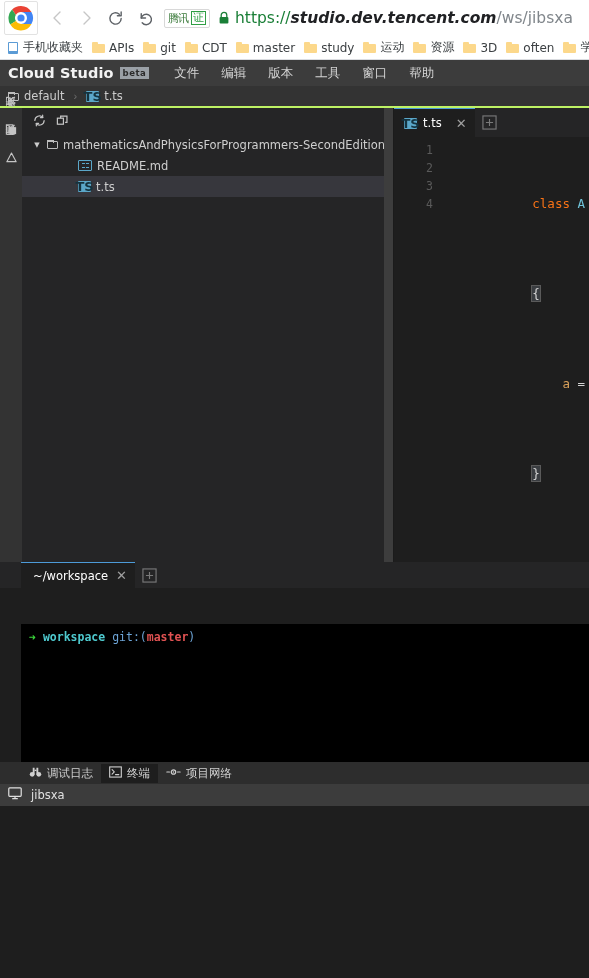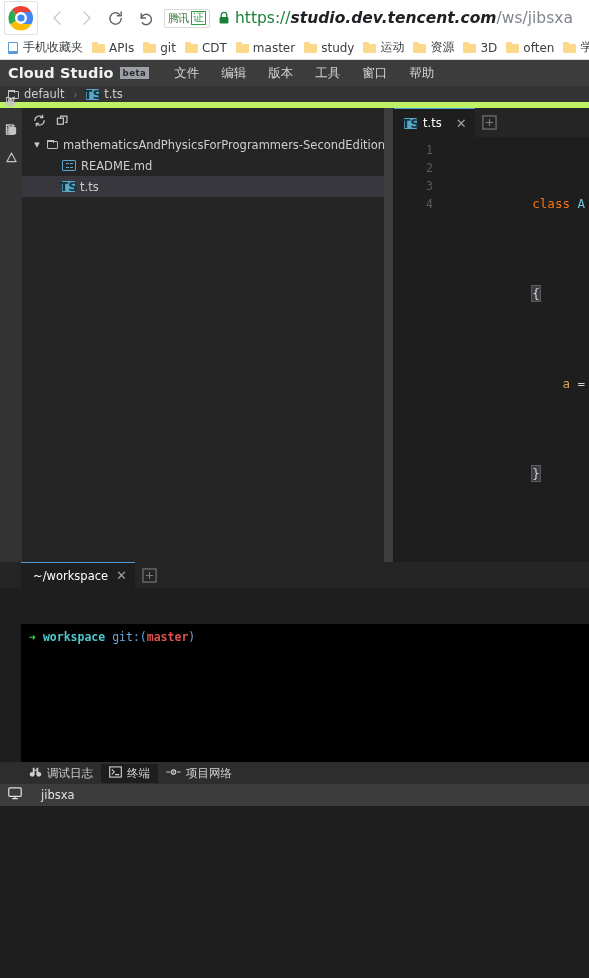--- a/index.html
+++ b/index.html
@@ -106,21 +106,21 @@
     padding:1px 3px; border-radius:0; margin-left:6px; margin-right:14px;
     letter-spacing:0.5px; font-family:"DejaVu Sans", sans-serif;
   }
   .menu-item {
     font-size:12.5px; color:#d4d4d4; padding:3px 11px;
     font-family:"DejaVu Sans", sans-serif;
   }
 
   .breadcrumb-bar {
     height:22px; background:#333333; display:flex; align-items:center;
-    padding-left:8px; gap:0; border-bottom:6px solid #bef264;
+    padding-left:8px; gap:0; border-bottom:2px solid #bef264;
   }
   .bc-seg { display:flex; align-items:center; gap:5px; font-size:11.5px; color:#cccccc;
             font-family:"DejaVu Sans", sans-serif; }
   .bc-sep { color:#6e6e6e; margin:0 9px; font-size:11px; }
   .bc-folder-ico {
     width:11px; height:9px; position:relative; flex:none;
   }
   .bc-folder-ico::before {
     content:""; position:absolute; inset:1px 0 0 0; border:1px solid #bdbdbd;
     border-radius:0 1px 1px 1px;
@@ -165,21 +165,21 @@
   }
   .tb-ico { color:#c5c5c5; display:flex; align-items:center; }
   .tree { padding-top:2px; font-size:11.5px; color:#cfcfcf;
           font-family:"DejaVu Sans", sans-serif; }
   .tree-row {
     height:21px; display:flex; align-items:center; gap:5px;
     white-space:nowrap; padding-right:4px;
   }
   .tree-row.selected { background:#37373d; }
   .tree-row.lvl0 { padding-left:10px; }
-  .tree-row.lvl1 { padding-left:40px; }
+  .tree-row.lvl1 { padding-left:56px; }
   .twisty {
     width:10px; height:10px; flex:none; display:flex; align-items:center; justify-content:center;
     color:#cccccc; font-size:7px;
   }
   .md-ico {
     width:14px; height:11px; flex:none; border:1.4px solid #5ba7c9; border-radius:1px;
     display:flex; align-items:center; justify-content:center; gap:1px;
   }
   .md-ico i { display:block; width:3px; height:5px; border-top:1.2px solid #5ba7c9;
               border-bottom:1.2px solid #5ba7c9; }
@@ -247,21 +247,21 @@
   .ps-item {
     display:flex; align-items:center; gap:5px; padding:2px 8px;
     font-size:11.5px; color:#d0d0d0; font-family:"DejaVu Sans", sans-serif;
   }
   .ps-item.active { background:#1e1e1e; }
 
   .statusbar {
     height:22px; background:#3c3c3c; display:flex; align-items:center;
     padding-left:8px; gap:12px; flex:none;
   }
-  .sb-item { display:flex; align-items:center; gap:19px; font-size:11.5px; color:#e0e0e0;
+  .sb-item { display:flex; align-items:center; gap:9px; font-size:11.5px; color:#e0e0e0;
              font-family:"DejaVu Sans", sans-serif; }
 </style>
 </head>
 <body>
 
 <div class="browser-chrome">
 
   <div class="chrome-toolbar">
 
     <div class="chrome-logo">

